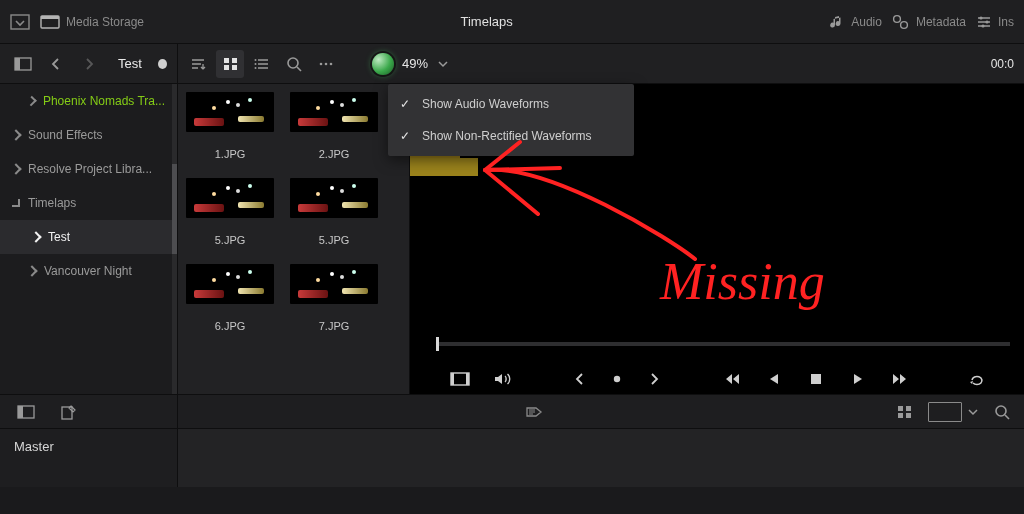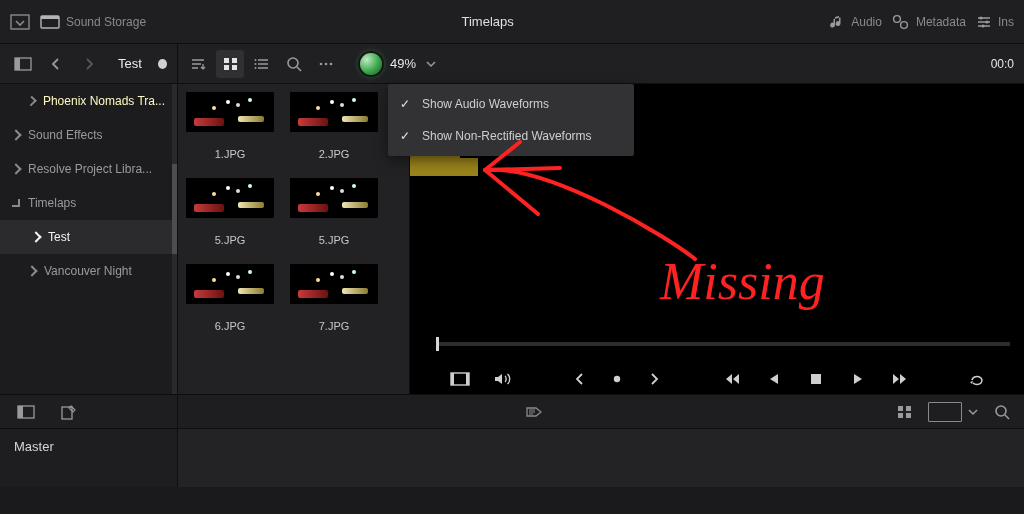--- a/index.html
+++ b/index.html
@@ -36,42 +36,42 @@
   .toolbar .left-tools {
     width: 178px; height:100%;
     display:flex; align-items:center; gap:8px; padding:0 10px;
     border-right: 1px solid #0e0e0f;
   }
   .toolbar .mid-tools { display:flex; align-items:center; gap:4px; padding:0 6px; }
   .tool-ic { width:28px; height:28px; display:flex; align-items:center; justify-content:center; color:#8a8a8a; border-radius:3px; cursor:pointer;}
   .tool-ic.active { background:#303033; color:#e4e4e4;}
   .bin-label { color:#eaeaea; font-size:13px; margin:0 8px; }
   .dot-indicator { width:10px; height:10px; border-radius:50%; background:#d0d0d0; }
-  .zoom-wrap { display:flex; align-items:center; gap:8px; margin-left:16px; }
+  .zoom-wrap { display:flex; align-items:center; gap:8px; margin-left:28px; }
   .zoom-knob { width:22px; height:22px; border-radius:50%;
     background: radial-gradient(circle at 30% 30%, #bfeac2, #3aa84a 55%, #1a5a25 100%);
     box-shadow: 0 0 0 2px #151515, 0 0 6px rgba(80,220,110,.6);
   }
   .zoom-readout { color:#e6e6e6; font-size:13px; }
   .timecode { position:absolute; right:10px; color:#e6e6e6; font-size:12px;}
   
   .body-row { display:flex; height: 310px; }
   .side-tree {
     width: 178px; background:#1c1c1e; border-right:1px solid #0e0e0f;
     position:relative;
   }
   .tree-scroll { position:absolute; right:0; top:0; bottom:0; width:5px; background:#2a2a2c; }
   .tree-scroll .thumb { position:absolute; top:80px; width:100%; height:90px; background:#4d4d50; }
   .tree-item { display:flex; align-items:center; gap:8px; height:34px; padding:0 12px; color:#9a9a9a; cursor:pointer; white-space:nowrap; overflow:hidden; text-overflow:ellipsis; font-size:12px;}
   .tree-item.child { padding-left:28px; }
   .tree-item.expanded .chev { transform: rotate(90deg); }
   .tree-item.selected { background:#2b2b2e; color:#f2f2f2; font-weight:500; padding-left:32px;}
   .chev { width:8px; height:8px; border-right:2px solid #8a8a8a; border-top:2px solid #8a8a8a; transform: rotate(45deg); }
   .tree-item.selected .chev { border-color:#f2f2f2; transform: rotate(45deg);}
-  .tree-item.cut { color:#fef9c3; }
+  .tree-item.cut { color:#84cc16; }
 
   .browser {
     width: 232px; background:#222224; border-right:1px solid #0e0e0f;
     padding: 8px 0 0 8px; overflow:hidden;
   }
   .thumb-grid { display:flex; flex-wrap:wrap; gap: 18px 16px; }
   .clip { display:flex; flex-direction:column; align-items:center; gap:16px; }
   .clip .img { width:88px; height:40px; background:#000; border-radius:1px; position:relative; overflow:hidden;}
   .clip .img::before, .clip .img::after { content:""; position:absolute; border-radius:2px;}
   .clip .img::before { left:8px; bottom:6px; width:30px; height:8px; background:linear-gradient(90deg,#c83a3a,#6a1212); filter:blur(.4px);}
@@ -124,21 +124,21 @@
           <path d="M6 7l4 4 4-4" fill="none" stroke="#8a8a8a" stroke-width="1.6"></path>
         </svg>
     </span>
     <span class="hdr-btn">
       <span class="icon">
         <svg width="20" height="16">
             <rect x="1" y="2" width="18" height="12" rx="1" fill="none" stroke="#b4b4b4" stroke-width="1.4"></rect>
             <rect x="1" y="2" width="18" height="3" fill="#b4b4b4"></rect>
           </svg>
       </span>
-      <span>Sound Storage</span>
+      <span>Media Storage</span>
     </span>
   </div>
   <div class="spacer"></div>
   <div class="title">Timelaps</div>
   <div class="spacer"></div>
   <div class="sec">
     <span class="hdr-btn">
       <span class="icon">
         <svg width="16" height="16">
             <path d="M6 3v8a2.4 2.4 0 1 1-1.5-2.2V5l7-1.5v6a2.4 2.4 0 1 1-1.5-2.2V2L6 3z" fill="#9a9a9a"></path>

